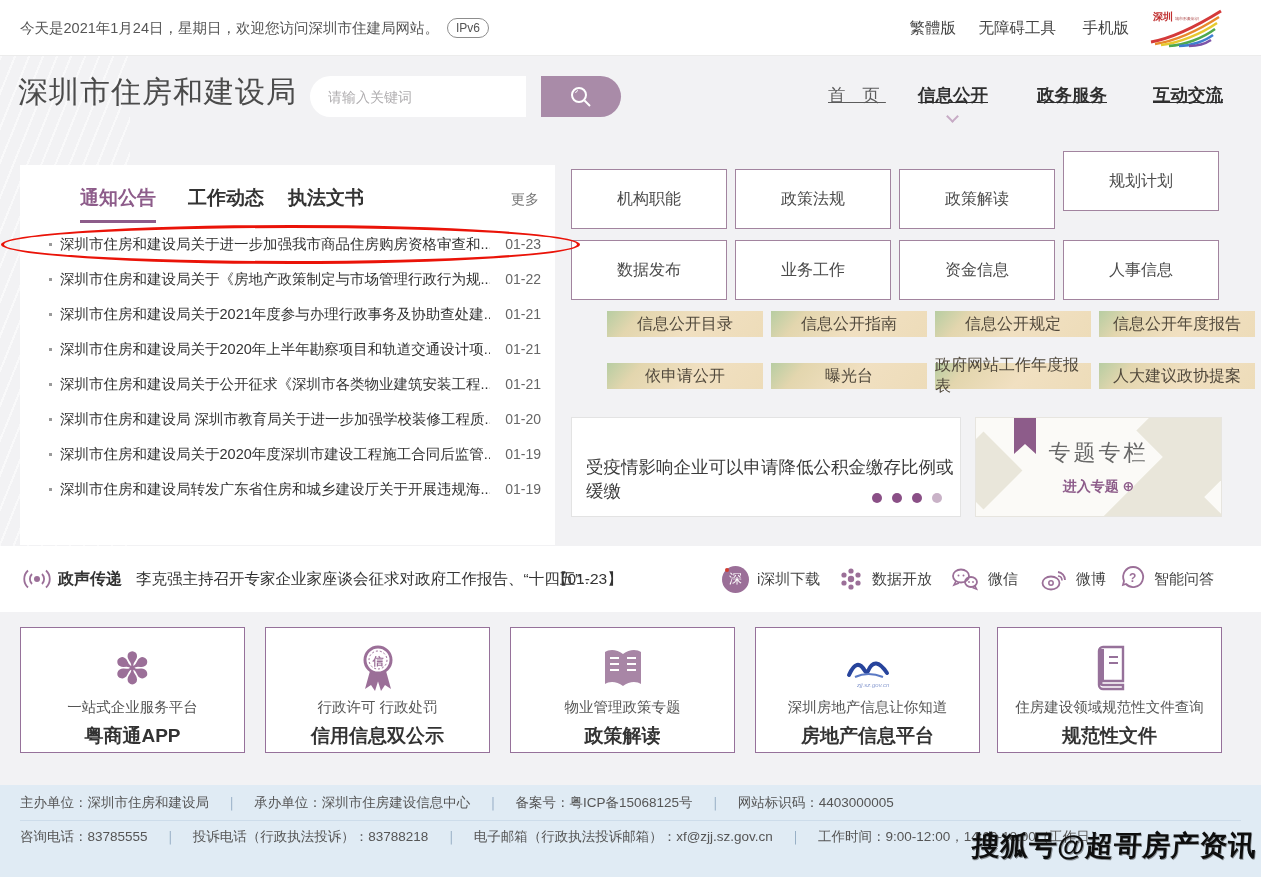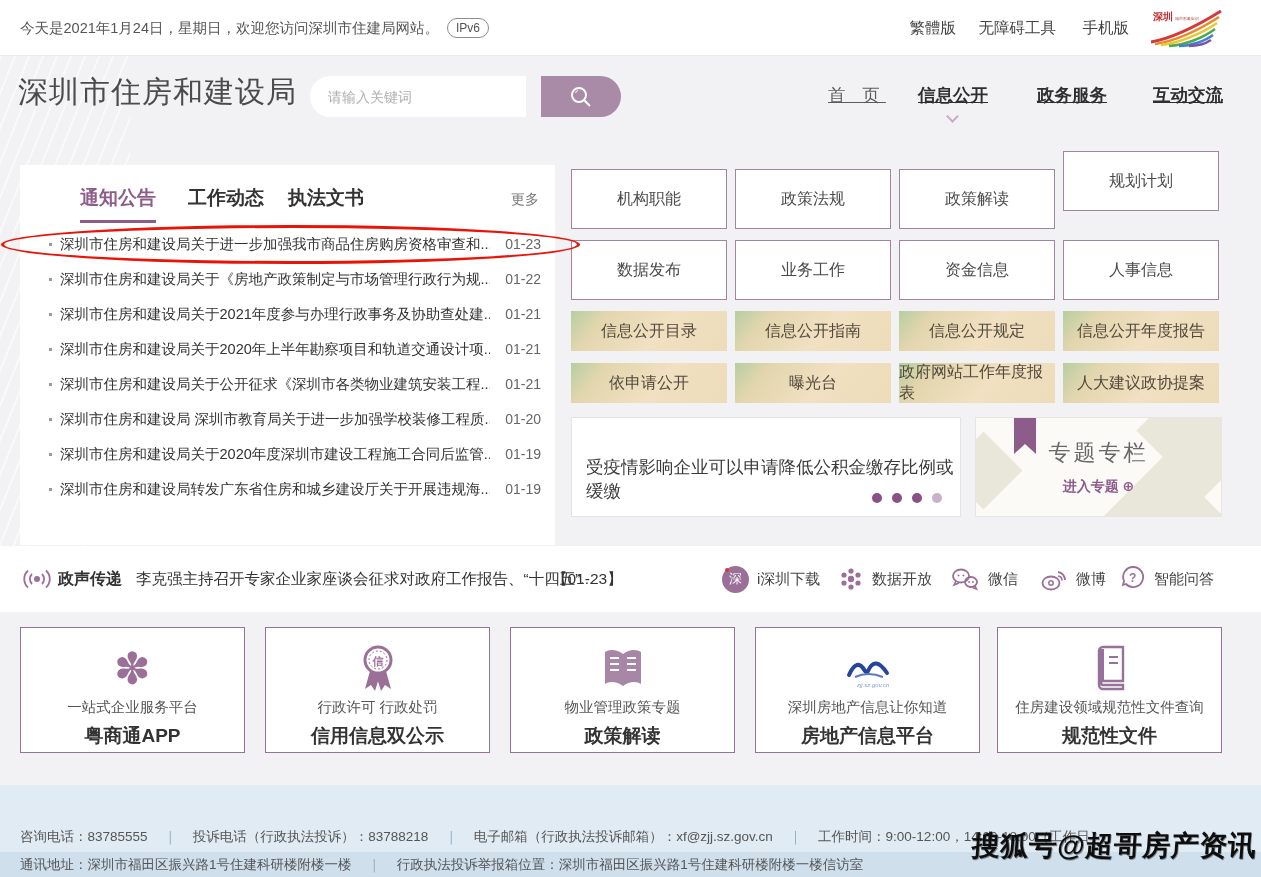--- a/index.html
+++ b/index.html
@@ -41,23 +41,23 @@
   .nrow { position:absolute; left:0; width:535px; height:35px; line-height:35px; padding:0 14px 0 40px; cursor:pointer; }
   .nrow::before { content:""; position:absolute; left:29px; top:16px; width:3px; height:3px; background:#9a9a9a; }
   .ntitle { float:left; max-width:430px; font-size:14.5px; color:#333; white-space:nowrap; overflow:hidden; }
   .ndate { float:right; font-size:14px; color:#666; }
   .red-ellipse { position:absolute; left:1px; top:225px; width:579px; height:39px;
      border:3px solid #ea1308; border-radius:50%; z-index:6; pointer-events:none; }
 
   
   .gbtn { position:absolute; width:156px; height:60px; background:#fff; border:1px solid #a2849f;
      display:flex; align-items:center; justify-content:center; font-size:16px; color:#4a4a4a; cursor:pointer; }
-  .tbtn { position:absolute; width:156px; height:40px; cursor:pointer;
+  .tbtn { position:absolute; width:156px; height:26px; cursor:pointer;
      background:linear-gradient(130deg,#b7cda2 0%,#e3d6ae 20%,#f1e0c1 55%,#eddcb9 100%);
-     display:flex; align-items:center; justify-content:center; font-size:16px; color:#51493c; }
+     display:flex; align-items:center; justify-content:center; font-size:16px; color:#51493c;margin-left:36px; }
 
   
   .banner { position:absolute; left:571px; top:417px; width:390px; height:100px; background:#fff; border:1px solid #e3e3e3; cursor:pointer; }
   .banner-text { position:absolute; left:14px; top:37px; font-size:17.5px; color:#3a3a3a; }
   .dot { position:absolute; bottom:13px; width:10px; height:10px; border-radius:50%; background:#8a4f86; cursor:pointer; }
   .dot.light { background:#c9b2c7; }
   .special { position:absolute; left:975px; top:417px; width:247px; height:100px; background:#fbfaf7; border:1px solid #e7e5df; overflow:hidden; }
   .xdia { position:absolute; background:#e9e6da; transform:rotate(45deg); }
   .ribbon { position:absolute; left:38px; top:0; width:22px; height:36px; background:#8d5c8a;
      clip-path:polygon(0 0,100% 0,100% 100%,50% 72%,0 100%); }
@@ -320,23 +320,21 @@
       <rect x="12" y="4" width="5" height="33" fill="#96719a"></rect>
       <line x1="22" y1="12" x2="31" y2="12" stroke="#96719a" stroke-width="2"></line>
       <line x1="22" y1="18" x2="31" y2="18" stroke="#96719a" stroke-width="2"></line>
     </svg>
   </div>
   <div class="card-sub">住房建设领域规范性文件查询</div>
   <div class="card-title">规范性文件</div>
 </div>
 
 <div class="footer">
+  <div class="frow frow1">
+    <span class="fseg">主办单位：深圳市住房和建设局</span><span class="fseg">承办单位：深圳市住房建设信息中心</span><span class="fseg">备案号：粤ICP备15068125号</span><span class="fseg">网站标识码：4403000005</span>
+  </div>
   <div class="frow frow2">
     <span class="fseg">咨询电话：83785555</span><span class="fseg">投诉电话（行政执法投诉）：83788218</span><span class="fseg">电子邮箱（行政执法投诉邮箱）：xf@zjj.sz.gov.cn</span><span class="fseg">工作时间：9:00-12:00，14:00-18:00（工作日）</span>
   </div>
-  <div class="footer-bottom">
-    <div class="frow3">
-      <span class="fseg">通讯地址：深圳市福田区振兴路1号住建科研楼附楼一楼</span><span class="fseg">行政执法投诉举报箱位置：深圳市福田区振兴路1号住建科研楼附楼一楼信访室</span>
-    </div>
-  </div>
 </div>
 
 <div class="watermark">搜狐号@超哥房产资讯</div>
 
 </body></html>

